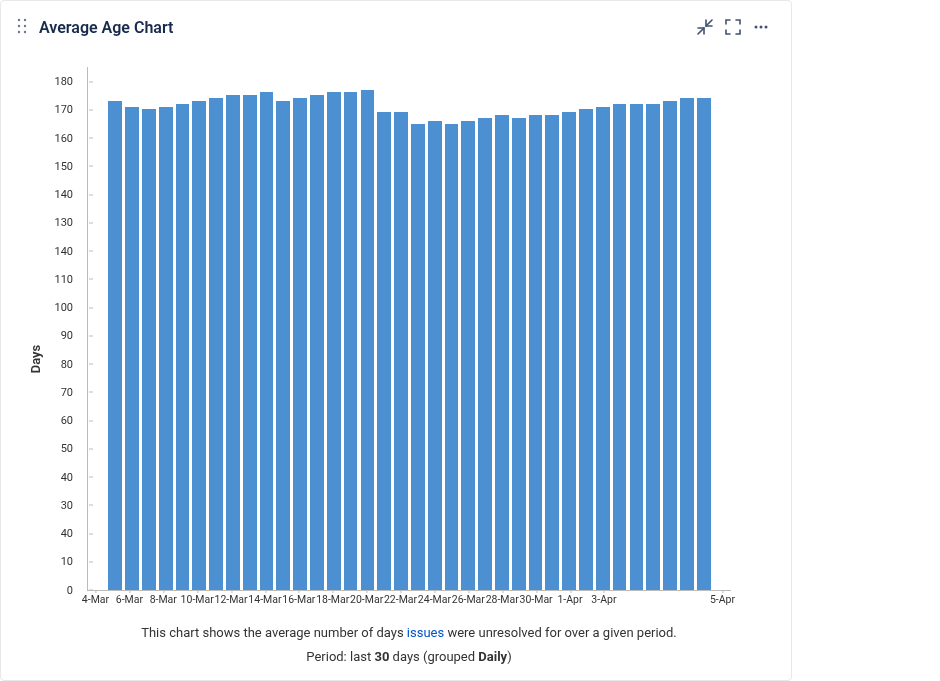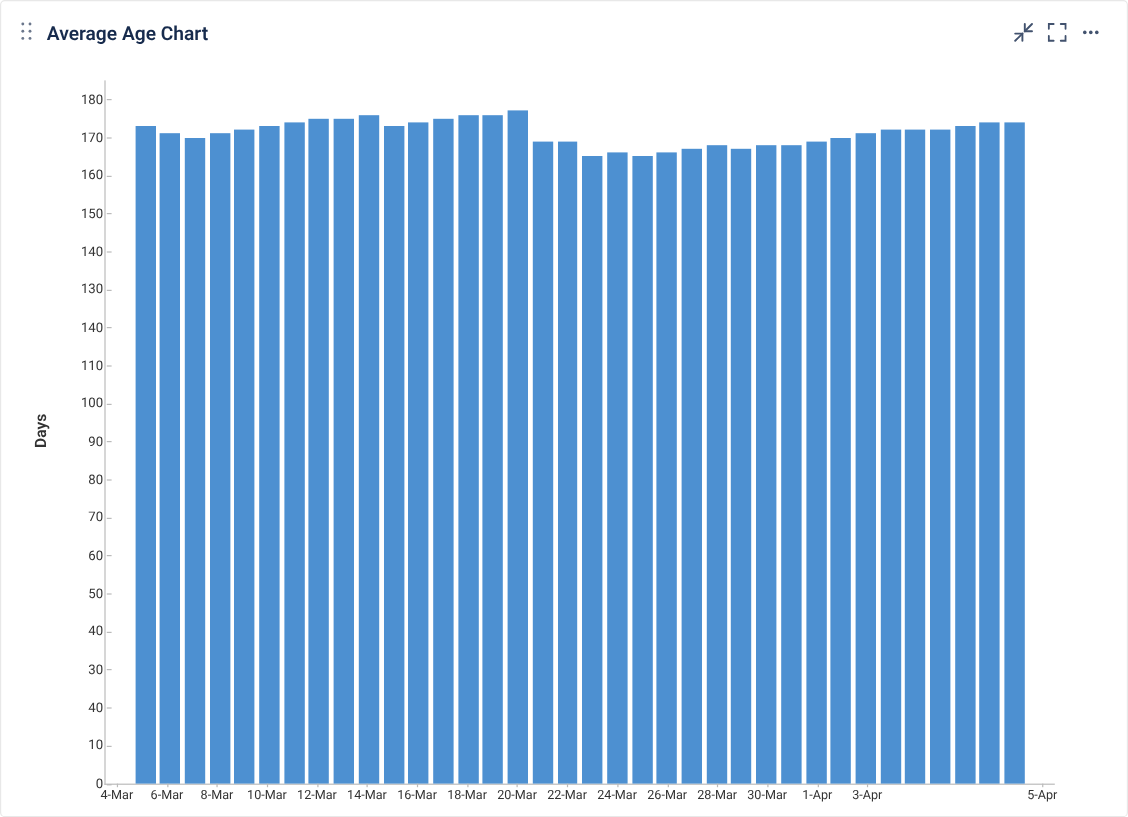--- a/index.html
+++ b/index.html
@@ -4,21 +4,21 @@
 <style>
   * { box-sizing: border-box; }
   html, body {
     margin: 0; padding: 0;
     font-family: -apple-system, BlinkMacSystemFont, "Segoe UI", Roboto, Helvetica, Arial, sans-serif;
     background: #fff;
     color: #172B4D;
     font-size: 14px;
   }
   .widget {
-    width: 940px;
+    width: 792px;
     height: 681px;
     border: 1px solid #e8e8e8;
     border-radius: 4px;
     position: relative;
     padding: 12px 16px 10px 16px;
     display: flex;
     flex-direction: column;
   }
   .header {
     display: flex;
@@ -75,21 +75,21 @@
     flex: 1;
     position: relative;
     border-left: 1px solid #bbb;
     border-bottom: 1px solid #bbb;
   }
   .ytick {
     position: absolute;
     right: 100%;
     font-size: 11px;
     color: #333;
-    padding-right: 2px;
+    padding-right: 15px;
     transform: translateY(50%);
     white-space: nowrap;
   }
   .ytick::after {
     content: '';
     position: absolute;
     right: -5px;
     top: 50%;
     width: 4px; height: 1px;
     background: #bbb;
@@ -337,15 +337,23 @@
         <div class="xtick" style="left: 48.6842%;">22-Mar</div>
         <div class="xtick" style="left: 53.9474%;">24-Mar</div>
         <div class="xtick" style="left: 59.2105%;">26-Mar</div>
         <div class="xtick" style="left: 64.4737%;">28-Mar</div>
         <div class="xtick" style="left: 69.7368%;">30-Mar</div>
         <div class="xtick" style="left: 75%;">1-Apr</div>
         <div class="xtick" style="left: 80.2632%;">3-Apr</div>
         <div class="xtick" style="left: 98.6842%;">5-Apr</div>
       </div>
 
+    <div class="caption">
+      <div>
+        <span>This chart shows the average number of days </span><a href="#">issues</a><span> were unresolved for over a given period.</span>
+      </div>
+      <div>
+        <span>Period: last </span><b>30</b><span> days (grouped </span><b>Daily</b><span>)</span>
+      </div>
+    </div>
   </div>
 
 </div>
 
 </body></html>

